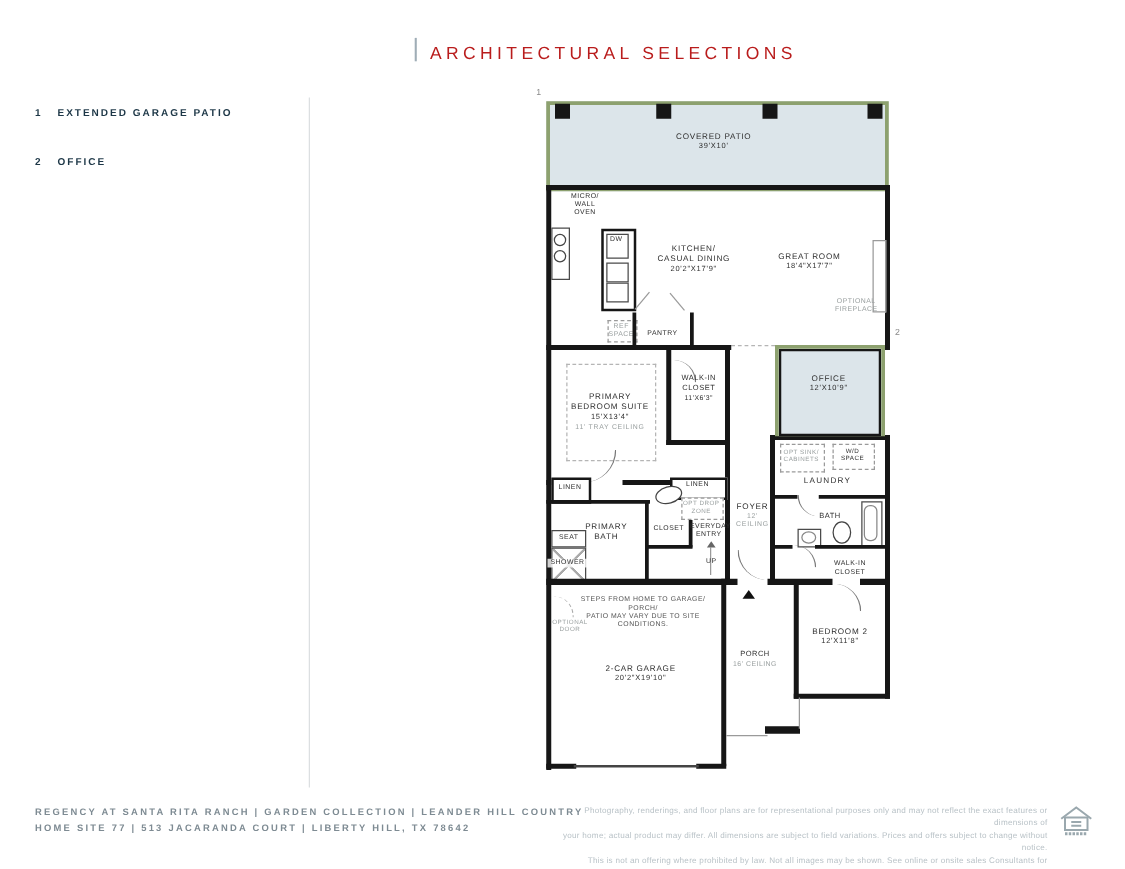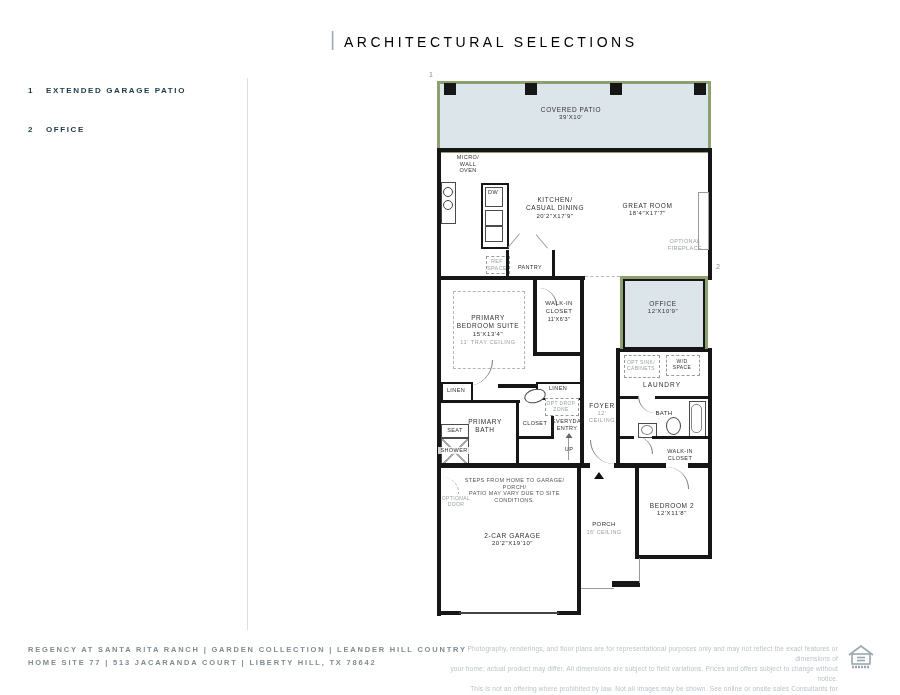--- a/index.html
+++ b/index.html
@@ -2,21 +2,21 @@
 <html><head>
 <meta charset="utf-8">
 <style>
   html,body{margin:0;padding:0;background:#fff;}
   #page{position:relative;width:900px;height:695px;background:#ffffff;overflow:hidden;
         font-family:"Liberation Sans",sans-serif;}
   
   .hdr-title{position:absolute;left:28px;top:28px;font-family:"Liberation Serif",serif;
              font-size:22px;color:#8798a2;letter-spacing:3px;}
   .hdr-div{position:absolute;left:330px;top:28px;font-size:20px;color:#9fadb6;font-weight:300;}
-  .hdr-tag{position:absolute;left:344px;top:34px;font-size:14px;color:#000000;
+  .hdr-tag{position:absolute;left:344px;top:34px;font-size:14px;color:#b91c1c;
            letter-spacing:3.5px;font-weight:500;}
   .hdr-desc{position:absolute;left:28px;top:57px;font-size:8.5px;color:#97a2a9;letter-spacing:.2px;}
   
   .feat{position:absolute;left:28px;font-size:8px;font-weight:bold;color:#1d3747;letter-spacing:1.6px;}
   .feat .n{display:inline-block;width:18px;}
   .vline{position:absolute;left:247px;top:78px;width:1px;height:552px;background:#dcdfe1;}
   
   .w{position:absolute;background:#161616;}
   .ln{position:absolute;background:#9a9a9a;}
   .lbl{position:absolute;text-align:center;color:#2f2f2f;letter-spacing:.4px;line-height:1.3;

